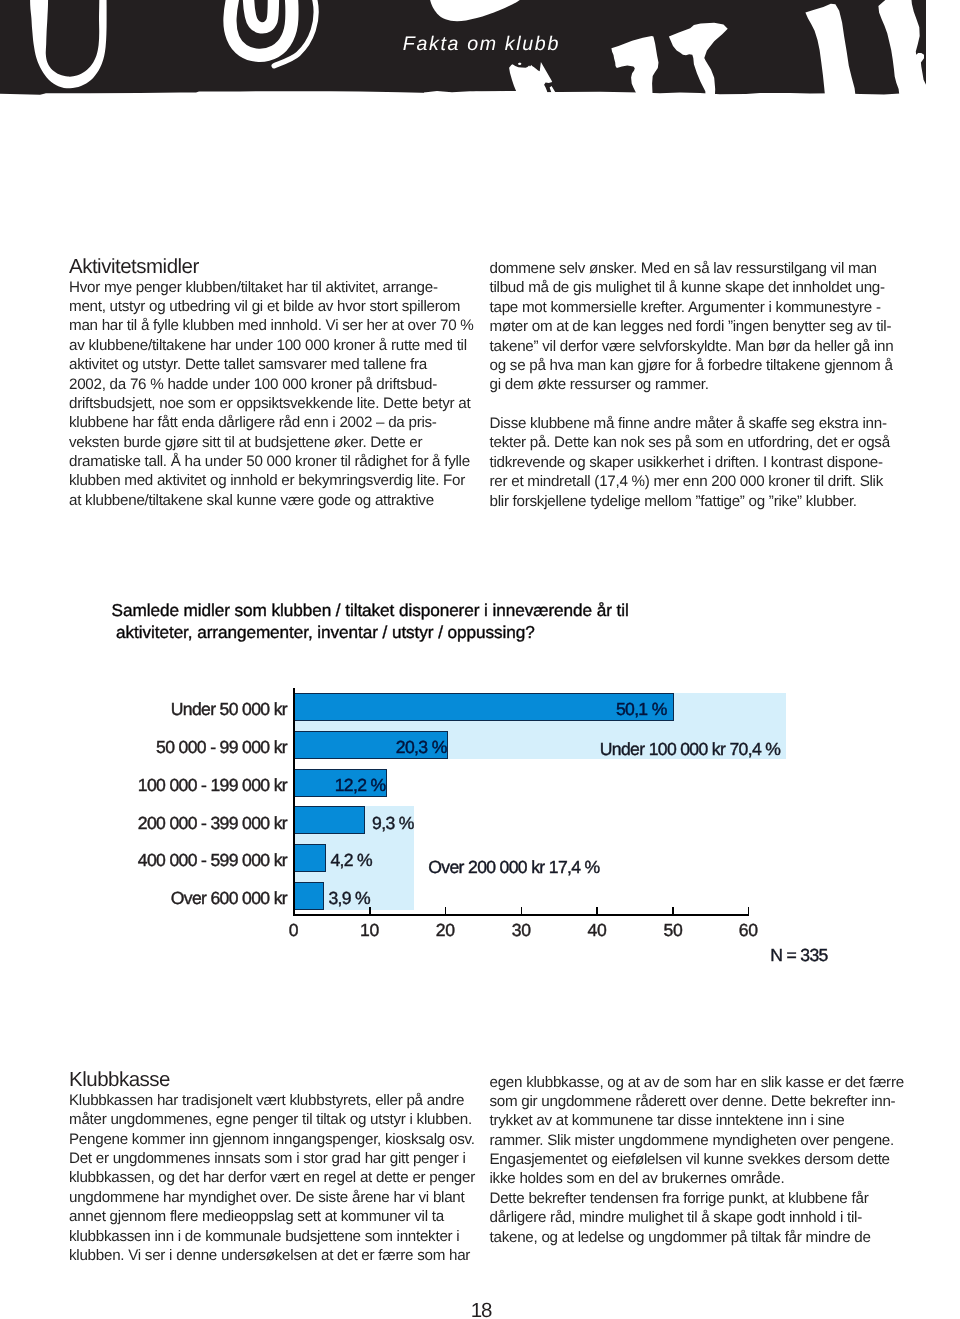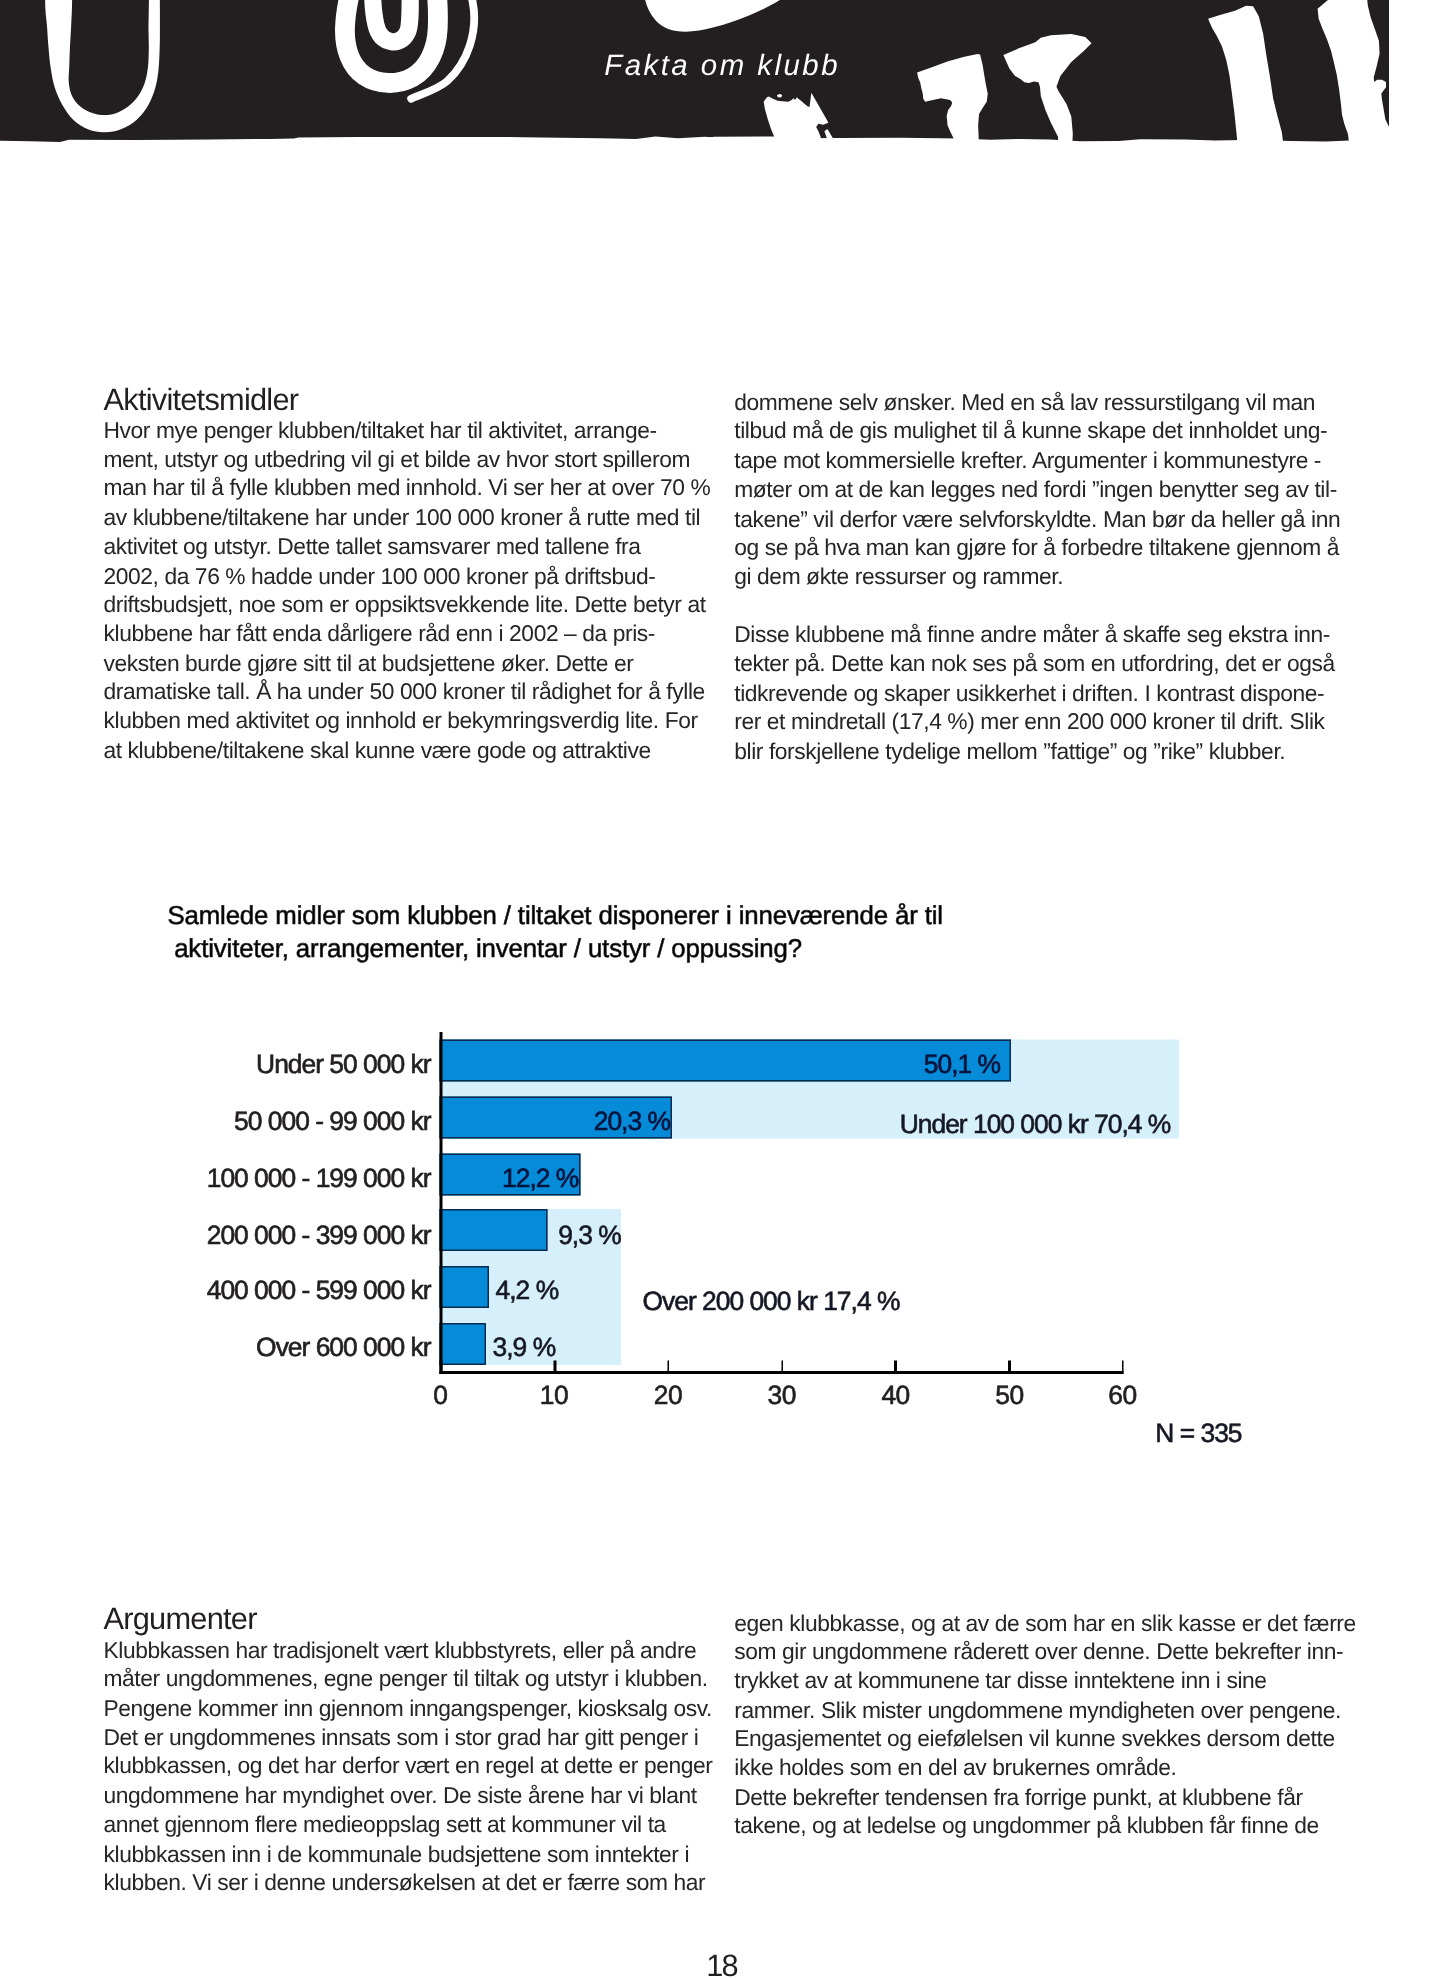--- a/index.html
+++ b/index.html
@@ -170,21 +170,21 @@
     <div class="tick-label" style="left:425.3px;top:921px;width:40px;">20</div>
     <div class="tick-label" style="left:501.2px;top:921px;width:40px;">30</div>
     <div class="tick-label" style="left:577.1px;top:921px;width:40px;">40</div>
     <div class="tick-label" style="left:653px;top:921px;width:40px;">50</div>
     <div class="tick-label" style="left:728.3px;top:921px;width:40px;">60</div>
 
     <div class="note" style="left:770.2px;top:946.1px;">N = 335</div>
   </div>
 
   <div class="col col-left" style="top:1070.3px;">
-    <h2 class="sec-heading">Argumenter</h2>
+    <h2 class="sec-heading">Klubbkasse</h2>
     <p>
         <span class="tl">Klubbkassen har tradisjonelt vært klubbstyrets, eller på andre</span>
         <span class="tl">måter ungdommenes, egne penger til tiltak og utstyr i klubben.</span>
         <span class="tl">Pengene kommer inn gjennom inngangspenger, kiosksalg osv.</span>
         <span class="tl">Det er ungdommenes innsats som i stor grad har gitt penger i</span>
         <span class="tl">klubbkassen, og det har derfor vært en regel at dette er penger</span>
         <span class="tl">ungdommene har myndighet over. De siste årene har vi blant</span>
         <span class="tl">annet gjennom flere medieoppslag sett at kommuner vil ta</span>
         <span class="tl">klubbkassen inn i de kommunale budsjettene som inntekter i</span>
         <span class="tl">klubben. Vi ser i denne undersøkelsen at det er færre som har</span>
@@ -194,18 +194,19 @@
     <p>
         <span class="tl">egen klubbkasse, og at av de som har en slik kasse er det færre</span>
         <span class="tl">som gir ungdommene råderett over denne. Dette bekrefter inn-</span>
         <span class="tl">trykket av at kommunene tar disse inntektene inn i sine</span>
         <span class="tl">rammer. Slik mister ungdommene myndigheten over pengene.</span>
         <span class="tl">Engasjementet og eiefølelsen vil kunne svekkes dersom dette</span>
         <span class="tl">ikke holdes som en del av brukernes område.</span>
       </p>
     <p>
         <span class="tl">Dette bekrefter tendensen fra forrige punkt, at klubbene får</span>
-        <span class="tl">takene, og at ledelse og ungdommer på klubben får finne de</span>
+        <span class="tl">dårligere råd, mindre mulighet til å skape godt innhold i til-</span>
+        <span class="tl">takene, og at ledelse og ungdommer på tiltak får mindre de</span>
       </p>
   </div>
 
   <div class="page-num">18</div>
 </div>
 
 </body></html>

